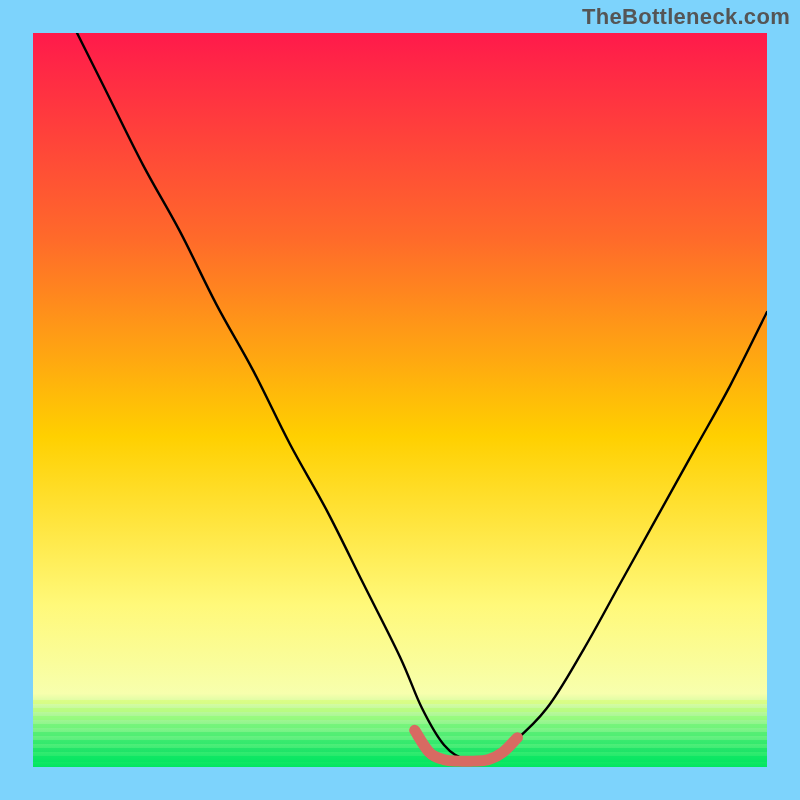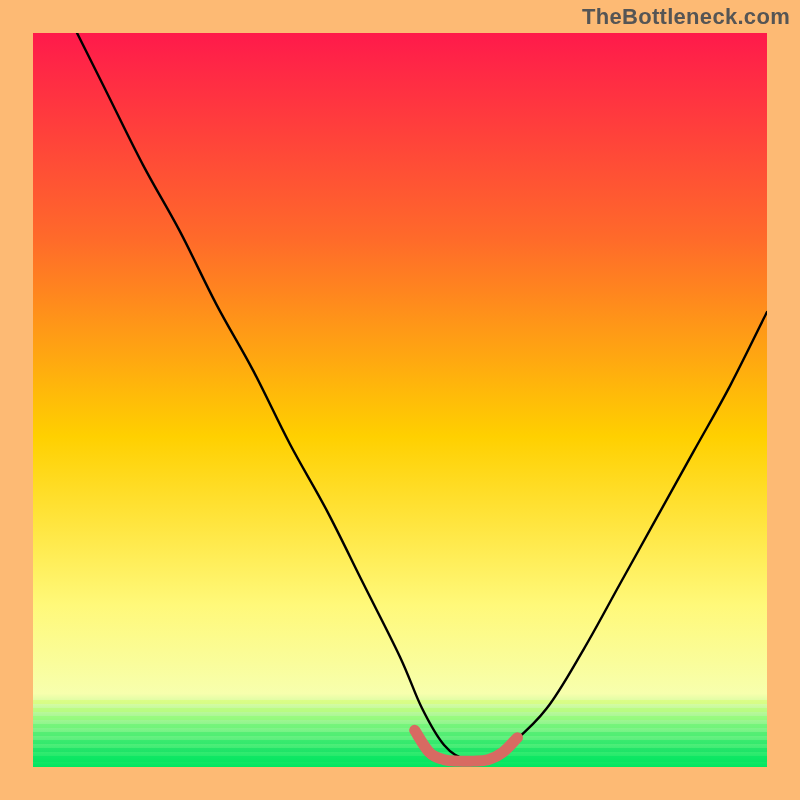--- a/index.html
+++ b/index.html
@@ -8,21 +8,21 @@
     width: 800px;
     height: 800px;
     background: #000;
     overflow: hidden;
     font-family: Arial, Helvetica, sans-serif;
   }
   .frame {
     position: relative;
     width: 800px;
     height: 800px;
-    background: #fdba74;
+    background: #7dd3fc;
   }
   .watermark {
     position: absolute;
     top: 4px;
     right: 10px;
     color: #555;
     font-size: 22px;
     font-weight: 600;
     letter-spacing: 0.3px;
     z-index: 10;

